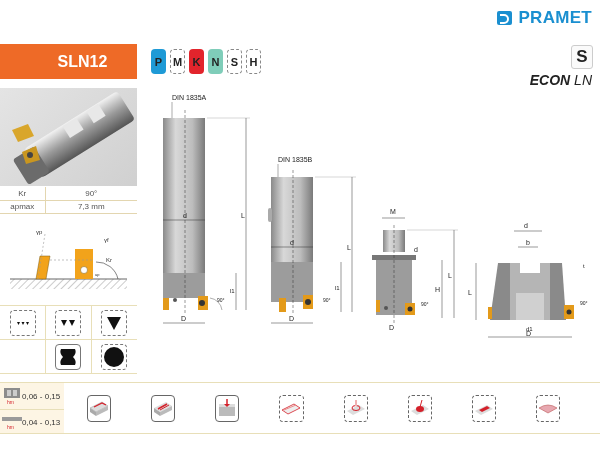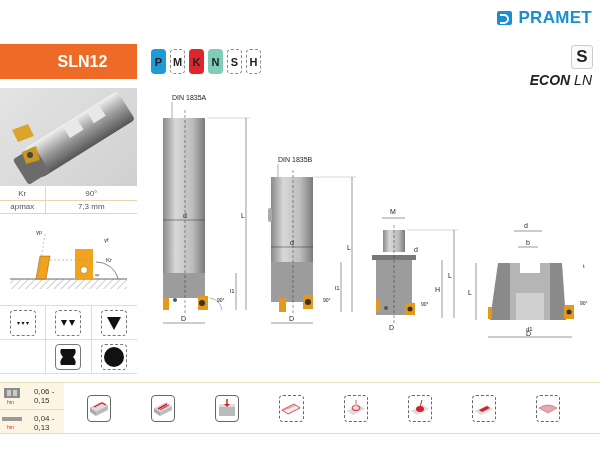--- a/index.html
+++ b/index.html
@@ -21,21 +21,21 @@
   .spec-table td { border-bottom: 1px solid #e3d6b0; height: 13px; text-align: center; }
   .spec-table td:first-child { width: 45px; border-right: 1px solid #e3d6b0; }
   .geom { position: absolute; left: 0; top: 222px; width: 137px; height: 75px; }
   .tool-grid { position: absolute; left: 0; top: 305px; width: 137px; border-collapse: collapse; }
   .tool-grid td { width: 45px; height: 34px; border-top: 1px solid #e8dfb8; border-right: 1px solid #e8dfb8; text-align: center; vertical-align: middle; }
   .tool-grid td:last-child { border-right: none; }
   .tool-grid tr:last-child td { border-bottom: 1px solid #e8dfb8; }
   .icon-box { display: inline-block; width: 26px; height: 26px; border: 1px dashed #777; border-radius: 4px; position: relative; vertical-align: middle; }
   .icon-box.solid { border: 1px solid #777; }
   .feeds { position: absolute; left: 0; top: 382px; width: 64px; height: 52px; background: #fdf5e4; border-top: 1px solid #e8dfb8; border-bottom: 1px solid #e8dfb8; }
-  .feed-row { height: 26px; display: flex; align-items: center; font-size: 8px; color: #333; gap: 12px; padding-left: 2px; }
+  .feed-row { height: 26px; display: flex; align-items: center; font-size: 8px; color: #333; gap: 0; padding-left: 2px; }
   .feed-row + .feed-row { border-top: 1px solid #e8dfb8; }
   .feed-ico { width: 20px; height: 18px; position: relative; }
   .ops { position: absolute; left: 64px; top: 382px; width: 536px; height: 52px; border-top: 1px solid #e8dfb8; border-bottom: 1px solid #e8dfb8; display: flex; align-items: center; padding-left: 23px; }
   .op { width: 27px; height: 27px; border-radius: 4px; margin-right: 40px; position: relative; display: flex; align-items: center; justify-content: center; }
   .op.solid { border: 1px solid #666; }
   .op.dashed { border: 1px dashed #666; }
   .drawing { position: absolute; }
 </style>
 </head>
 <body>

